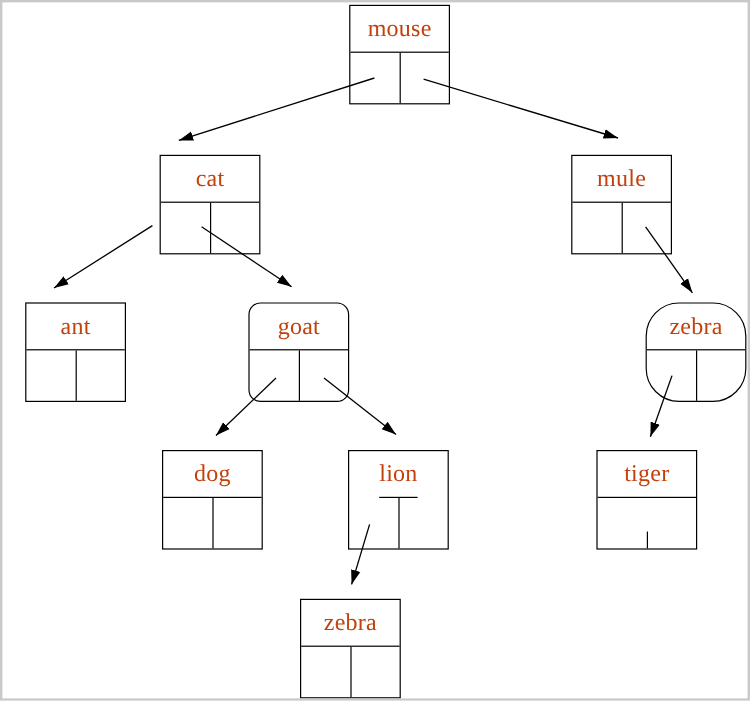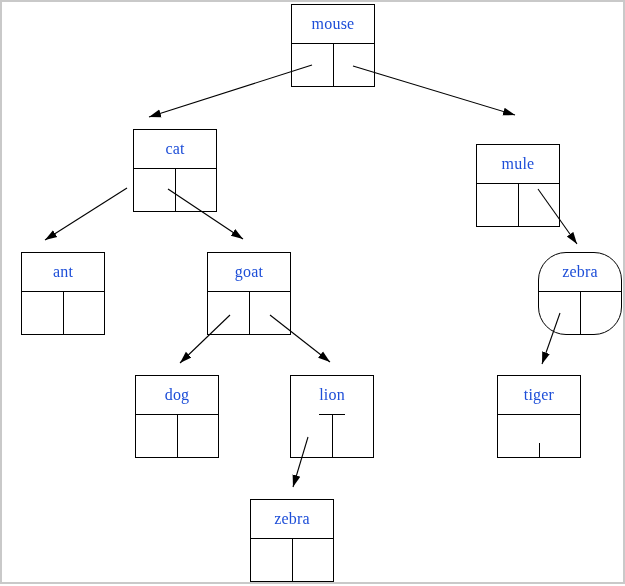--- a/index.html
+++ b/index.html
@@ -32,22 +32,22 @@
     box-sizing: border-box;
     display: flex;
     flex-direction: column;
   }
   .node .label {
     height: 38px;
     border-bottom: 1.5px solid #000000;
     display: flex;
     align-items: center;
     justify-content: center;
-    font-size: 16px;
-    color: #1d4ed8;
+    font-size: 20px;
+    color: #c2410c;
     letter-spacing: 0.2px;
   }
   .node .cells {
     flex: 1;
     display: flex;
   }
   .node .cell {
     flex: 1;
   }
   .node .cell.left {
@@ -75,37 +75,37 @@
     </div>
 
     <div class="node" style="left:105px; top:129px;margin-left:28px;">
       <div class="label">cat</div>
       <div class="cells">
         <div class="cell left"></div>
         <div class="cell"></div>
       </div>
     </div>
 
-    <div class="node" style="left:476px; top:144px;">
+    <div class="node" style="left:476px; top:129px;">
       <div class="label">mule</div>
       <div class="cells">
         <div class="cell left"></div>
         <div class="cell"></div>
       </div>
     </div>
 
     <div class="node" style="left:21px; top:252px;">
       <div class="label">ant</div>
       <div class="cells">
         <div class="cell left"></div>
         <div class="cell"></div>
       </div>
     </div>
 
-    <div class="node" style="left:207px; top:252px;">
+    <div class="node" style="left:207px; top:252px;border-radius:10px;">
       <div class="label">goat</div>
       <div class="cells">
         <div class="cell left"></div>
         <div class="cell"></div>
       </div>
     </div>
 
     <div class="node" style="left:538px; top:252px;border-radius:28px;">
       <div class="label">zebra</div>
       <div class="cells">

